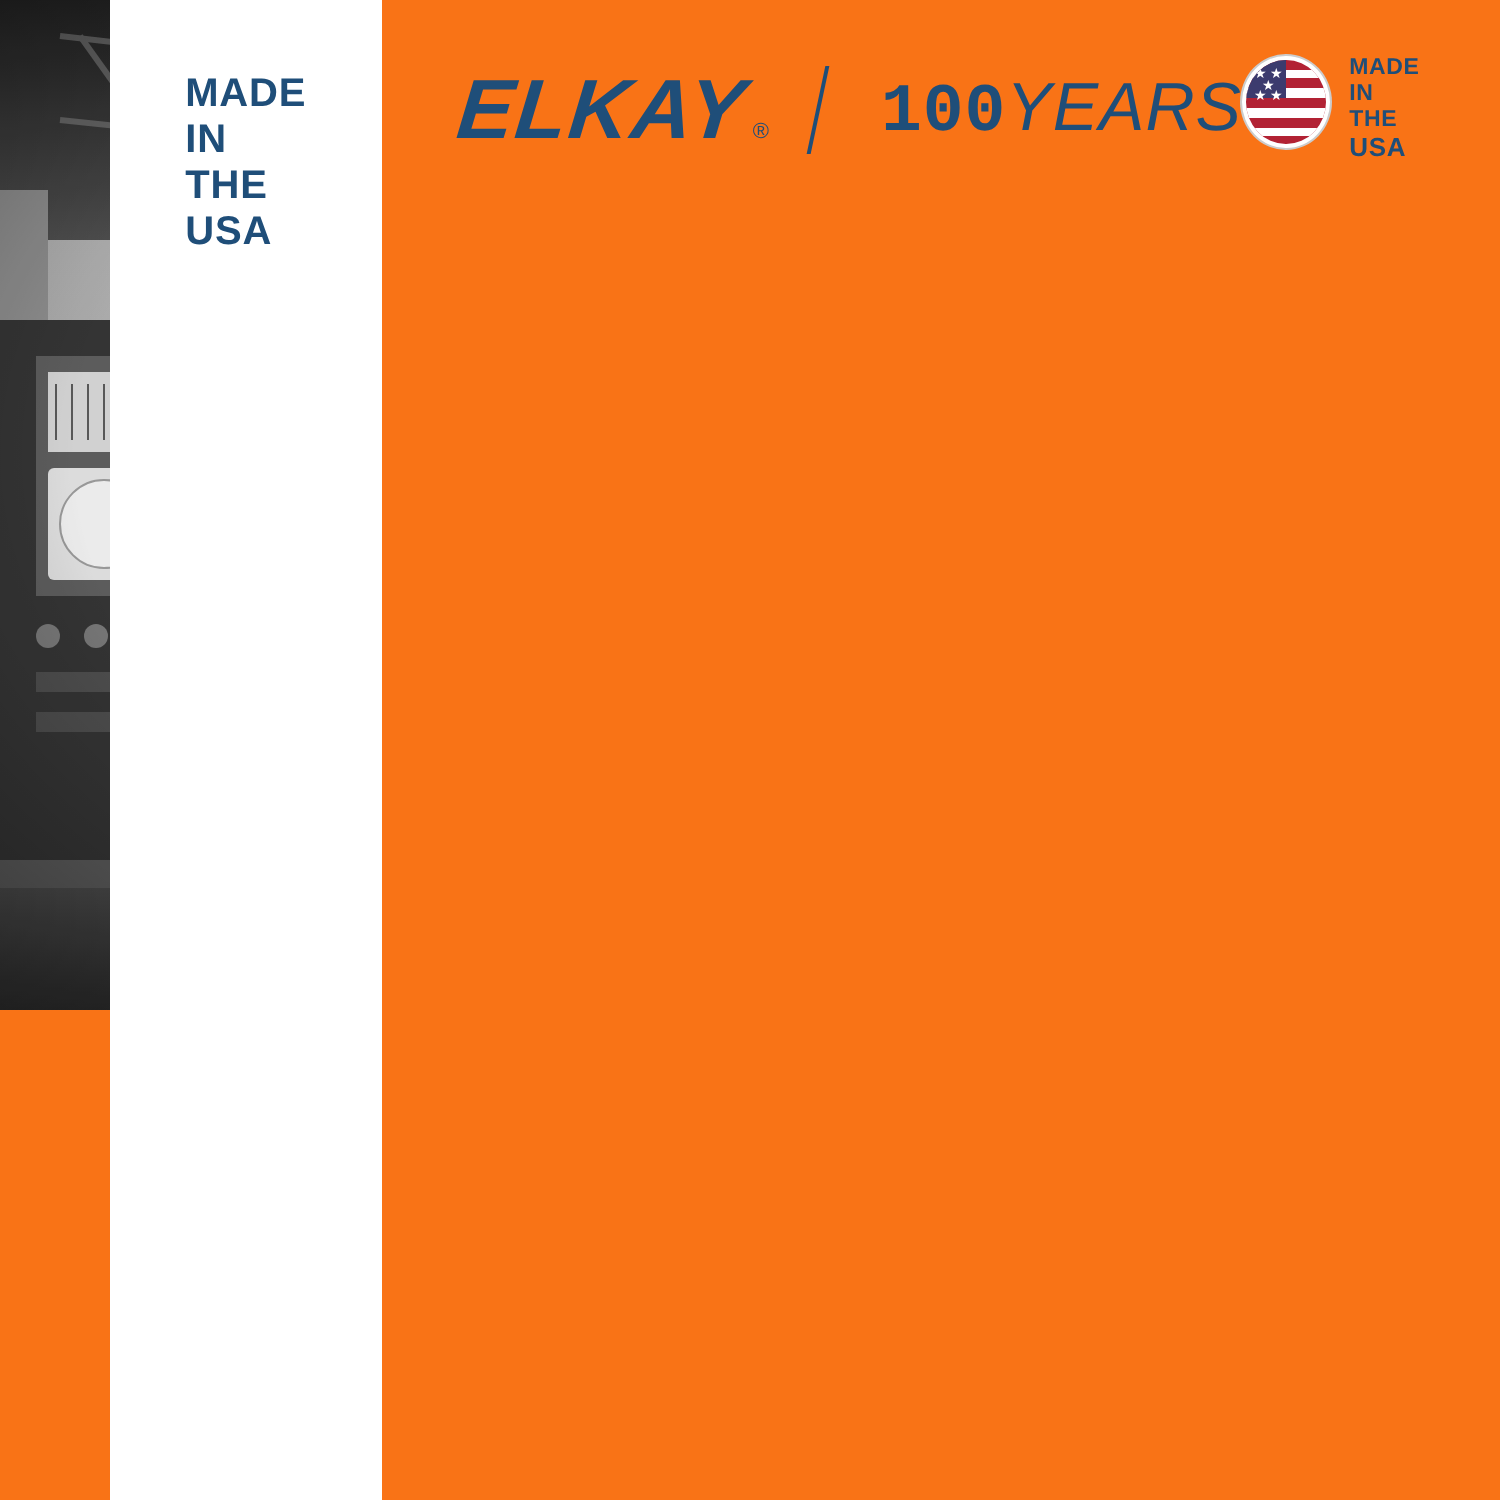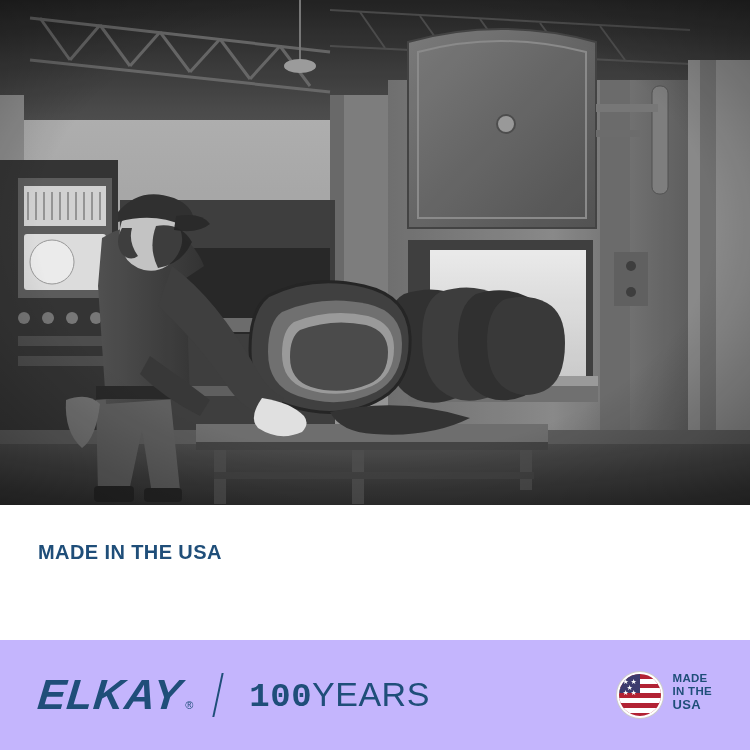--- a/index.html
+++ b/index.html
@@ -10,23 +10,23 @@
   body {
     width: 750px;
     height: 750px;
     font-family: "Liberation Sans", sans-serif;
     overflow: hidden;
   }
   .card {
     position: relative;
     width: 750px;
     height: 750px;
-    background: #c4b5fd;
-    display: flex;
-    flex-direction: column;
+    background: #f97316;
+    display: flex;
+    flex-direction: row;
   }
 
   
   .photo {
     position: relative;
     width: 750px;
     height: 505px;
     overflow: hidden;
     background: #9a9a9a;
     filter: grayscale(100%);
@@ -94,21 +94,21 @@
     background: #1f4e79;
     transform: skewX(-12deg);
     margin: 0 16px 0 10px;
   }
   .years {
     color: #1f4e79;
     font-size: 34px;
     letter-spacing: 0.5px;
   }
   .years .num { font-weight: bold; font-family: Liberation Mono, monospace; }
-  .years .word { font-weight: normal; }
+  .years .word { font-weight: normal; font-style: italic; }
 
   .made-badge {
     margin-left: auto;
     display: flex;
     gap: 10px;
   }
   .flag-circle {
     width: 42px;
     height: 42px;
     border-radius: 50%;

